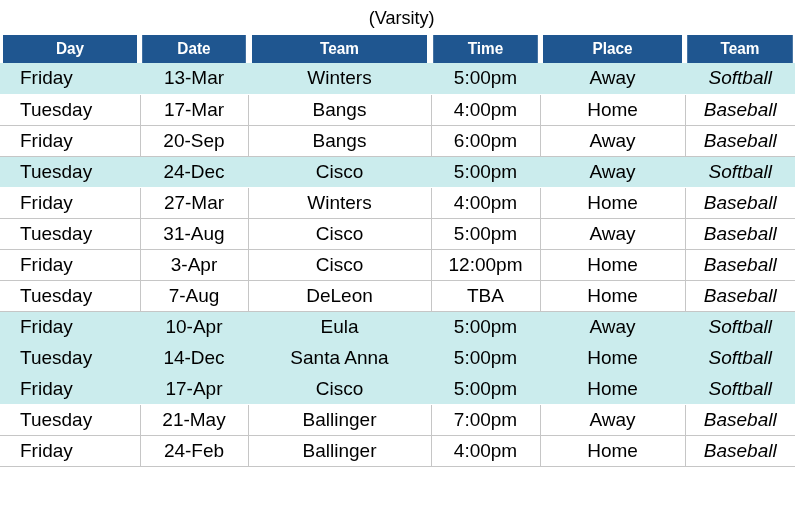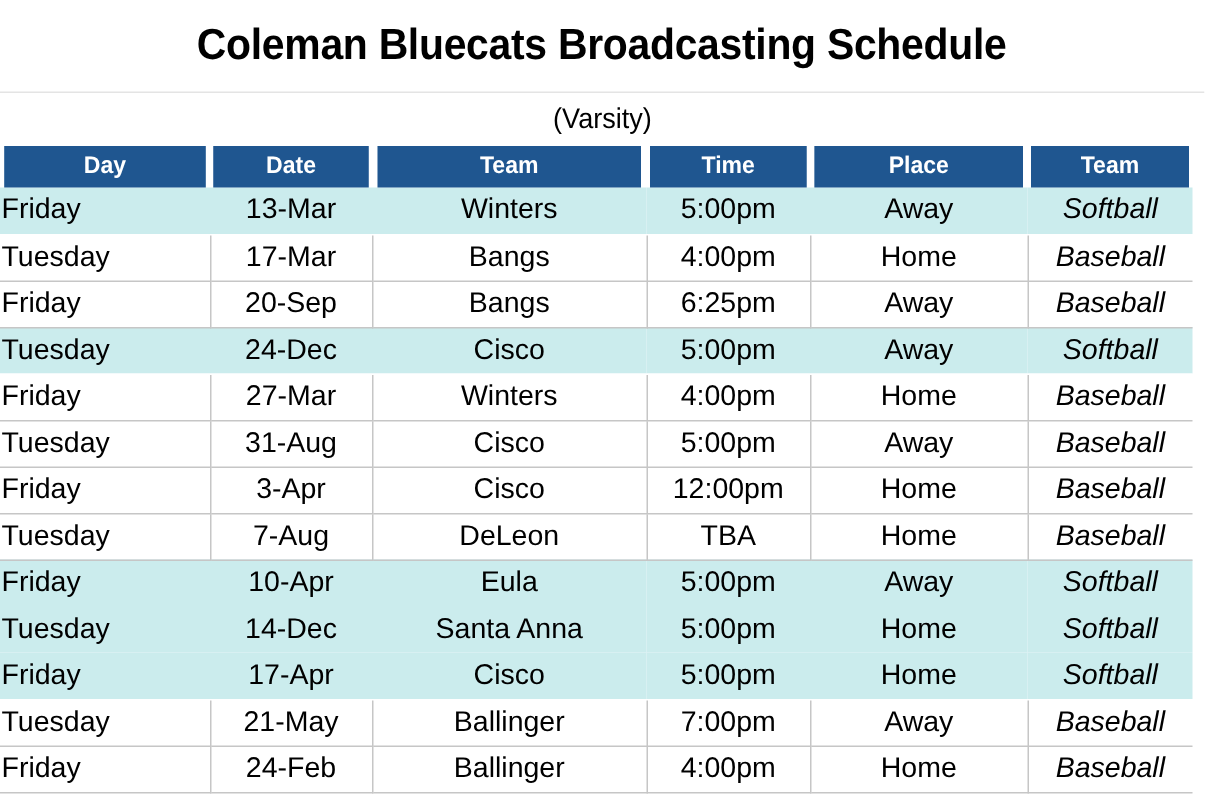--- a/index.html
+++ b/index.html
@@ -85,21 +85,21 @@
     text-align: center;
     vertical-align: middle;
     white-space: nowrap;
     border-right: 1px solid #c6c6c6;
     border-bottom: 1px solid #c6c6c6;
     padding: 0 4px;
   }
 
   .schedule-table tbody td.col-day {
     text-align: left;
-    padding-left: 1px;
+    padding-left: 20px;
   }
 
   .schedule-table tbody td:last-child {
     border-right: none;
     font-style: italic;
   }
 
   
   .schedule-table tbody tr.hl td {
     background: #cbeced;
@@ -114,23 +114,20 @@
   
   .schedule-table tbody tr.hl + tr.plain td {
     border-top: none;
   }
 </style>
 </head>
 <body>
 
 <div class="sheet">
 
-  <div class="title-row">
-    <div class="title-text">Coleman Bluecats Broadcasting Schedule</div>
-  </div>
 
   <div class="subtitle-row">
     <div class="subtitle-text">(Varsity)</div>
   </div>
 
   <table class="schedule-table">
     <colgroup>
       <col class="c-day">
       <col class="c-date">
       <col class="c-team">
@@ -162,21 +159,21 @@
           <td class="col-date">17-Mar</td>
           <td class="col-team">Bangs</td>
           <td class="col-time">4:00pm</td>
           <td class="col-place">Home</td>
           <td class="col-sport">Baseball</td>
         </tr>
         <tr class="plain">
           <td class="col-day">Friday</td>
           <td class="col-date">20-Sep</td>
           <td class="col-team">Bangs</td>
-          <td class="col-time">6:25pm</td>
+          <td class="col-time">6:00pm</td>
           <td class="col-place">Away</td>
           <td class="col-sport">Baseball</td>
         </tr>
         <tr class="hl">
           <td class="col-day">Tuesday</td>
           <td class="col-date">24-Dec</td>
           <td class="col-team">Cisco</td>
           <td class="col-time">5:00pm</td>
           <td class="col-place">Away</td>
           <td class="col-sport">Softball</td>

